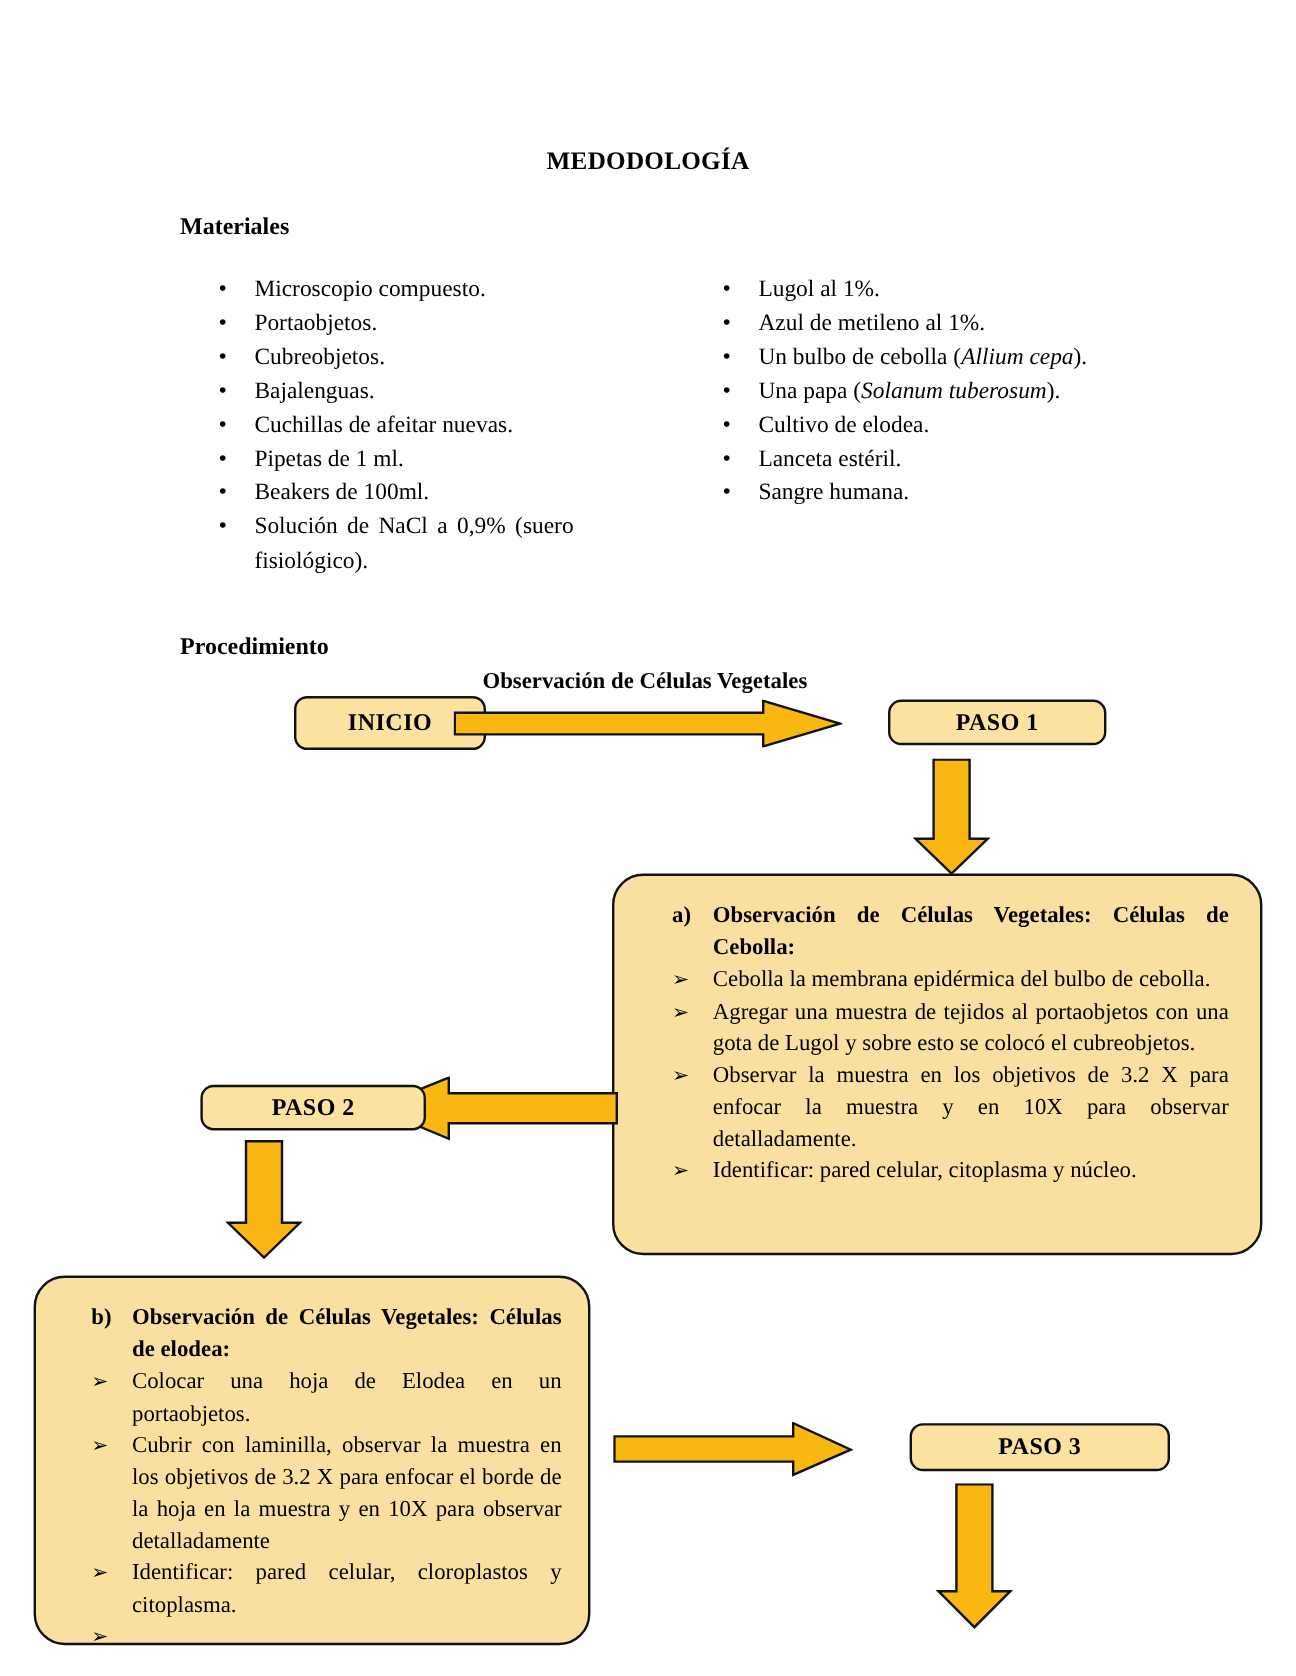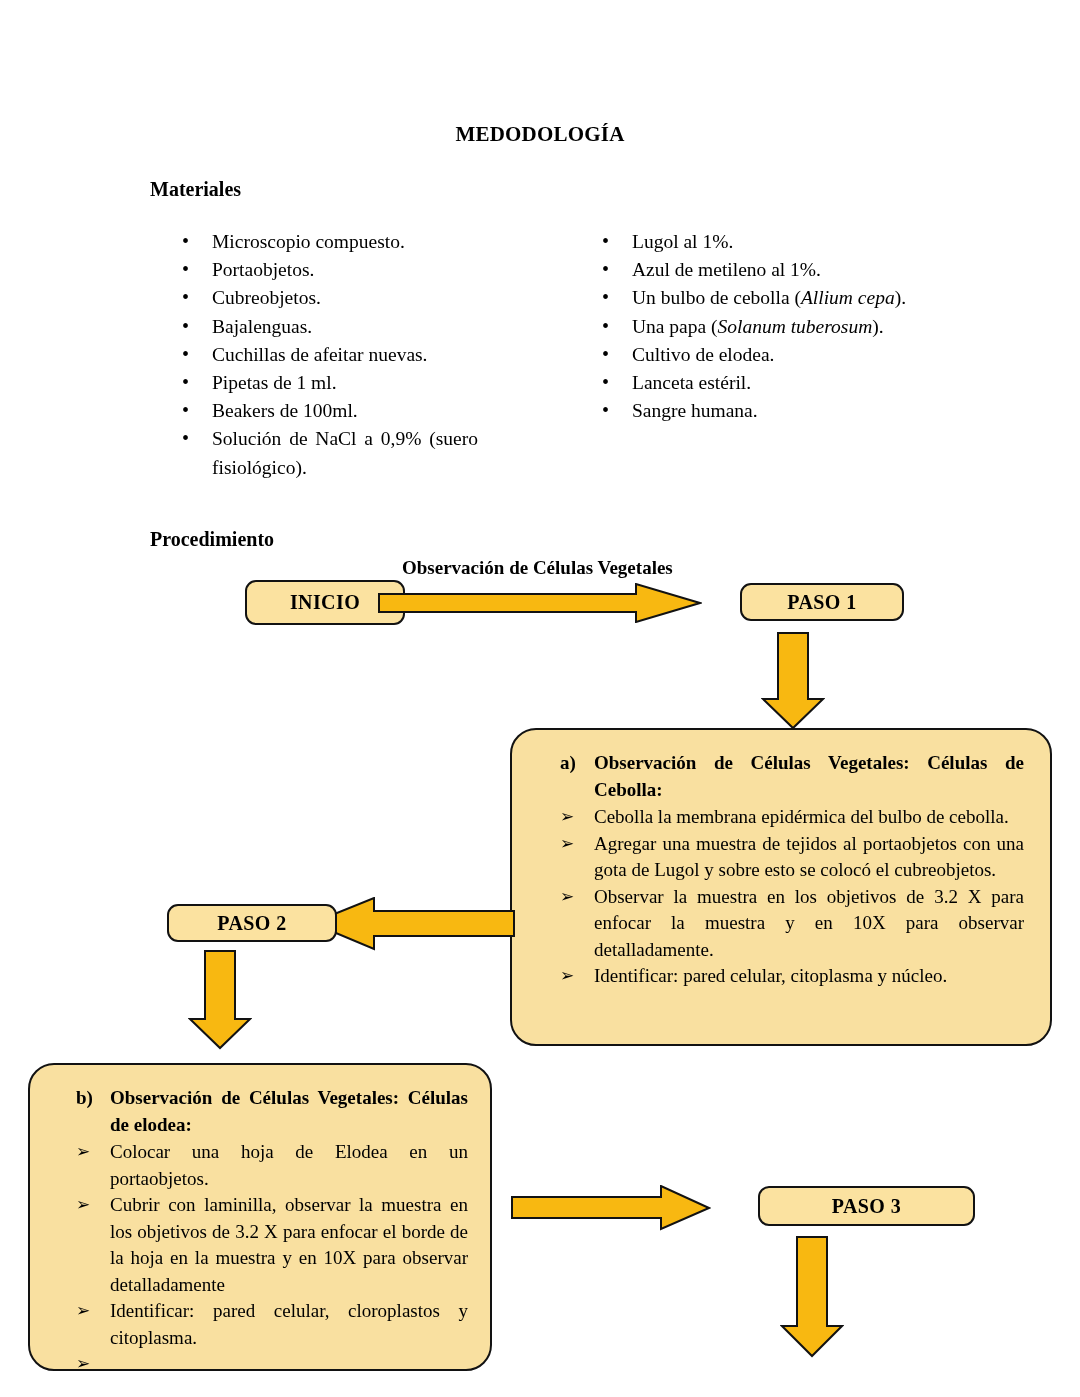--- a/index.html
+++ b/index.html
@@ -211,21 +211,21 @@
   <div class="node" style="left:205px; top:580px; width:160px; height:45px;">
     <span>INICIO</span>
   </div>
 
   <div class="arrow" style="left:378px; top:583px;">
     <svg width="324" height="40" viewBox="0 0 324 40">
       <polygon points="1,11 258,11 258,1 322,20 258,39 258,29 1,29" fill="#f8b811" stroke="#121212" stroke-width="2" stroke-linejoin="miter"></polygon>
     </svg>
   </div>
 
-  <div class="node" style="left:700px; top:583px; width:164px; height:38px;text-align:center;">
+  <div class="node" style="left:700px; top:583px; width:182px; height:38px;text-align:center;">
     <span>PASO 1</span>
   </div>
 
   <div class="arrow" style="left:761px; top:632px;">
     <svg width="64" height="98" viewBox="0 0 64 98">
       <polygon points="17,1 47,1 47,67 62,67 32,96 2,67 17,67" fill="#f8b811" stroke="#121212" stroke-width="2" stroke-linejoin="miter"></polygon>
     </svg>
   </div>
 
   <div class="bigbox" style="left:510px; top:728px; width:542px; height:318px;">
@@ -252,21 +252,21 @@
       </div>
     </div>
   </div>
 
   <div class="arrow" style="left:310px; top:897px;">
     <svg width="206" height="54" viewBox="0 0 206 54">
       <polygon points="204,14 64,14 64,1 2,26 64,52 64,39 204,39" fill="#f8b811" stroke="#121212" stroke-width="2" stroke-linejoin="miter"></polygon>
     </svg>
   </div>
 
-  <div class="node" style="left:127px; top:904px; width:170px; height:38px;">
+  <div class="node" style="left:127px; top:904px; width:188px; height:38px;">
     <span>PASO 2</span>
   </div>
 
   <div class="arrow" style="left:188px; top:950px;">
     <svg width="64" height="100" viewBox="0 0 64 100">
       <polygon points="17,1 47,1 47,69 62,69 32,98 2,69 17,69" fill="#f8b811" stroke="#121212" stroke-width="2" stroke-linejoin="miter"></polygon>
     </svg>
   </div>
 
   <div class="bigbox" style="left:28px; top:1063px; width:464px; height:308px;">

